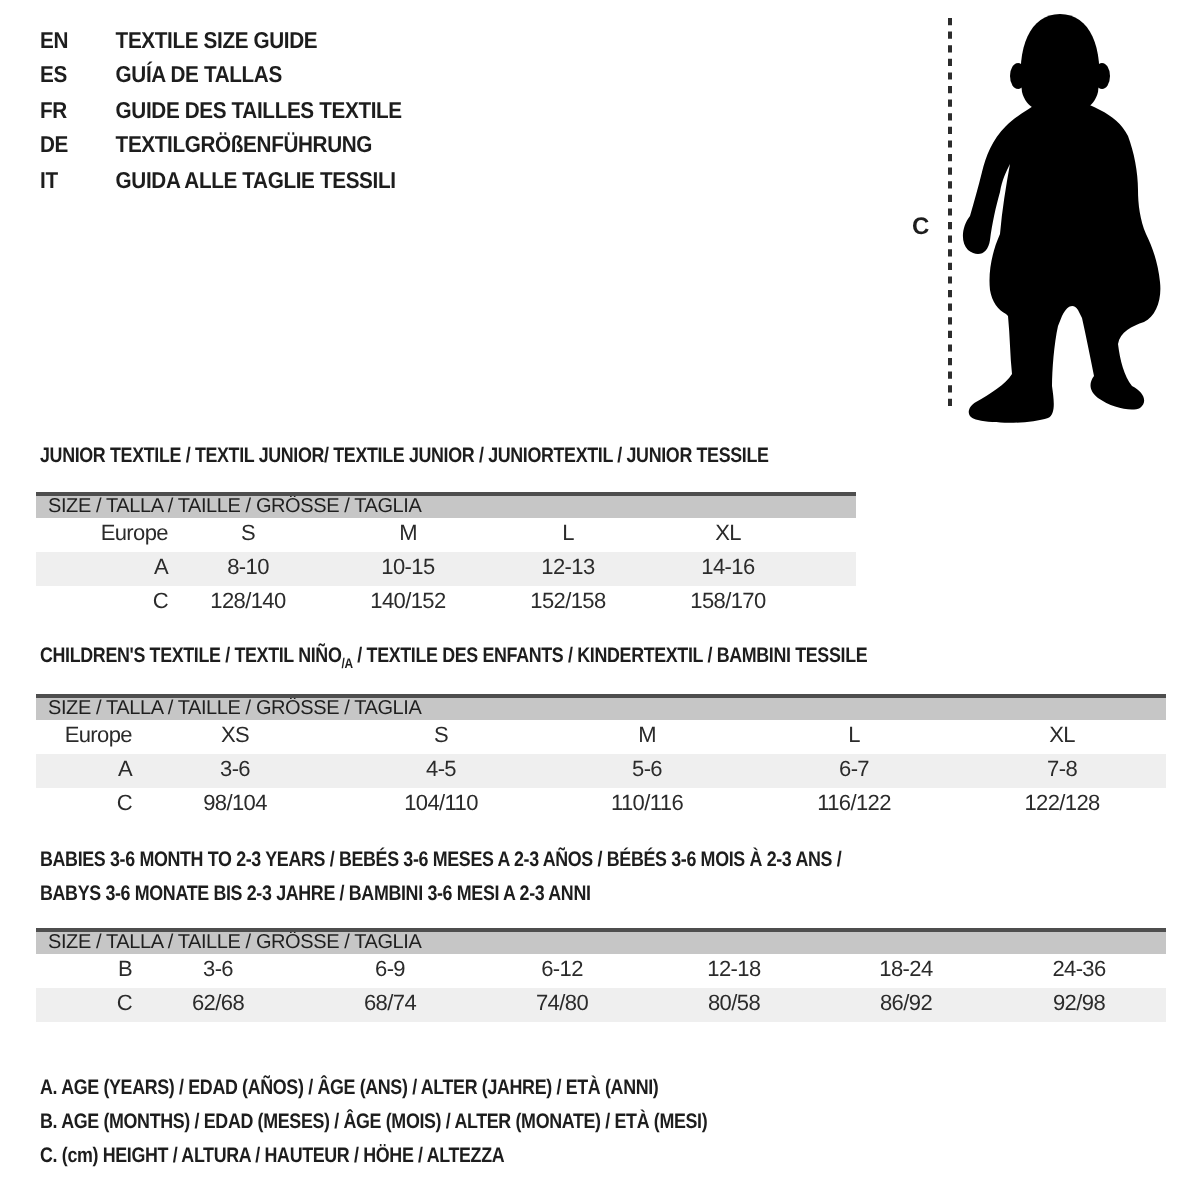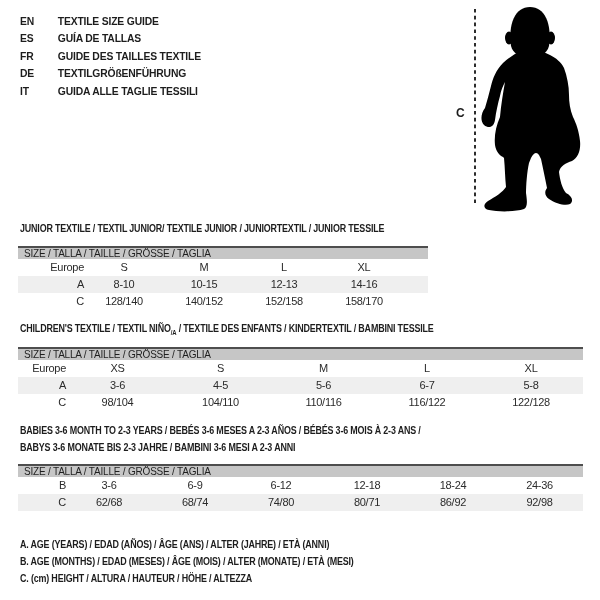--- a/index.html
+++ b/index.html
@@ -204,21 +204,21 @@
             <td>M</td>
             <td>L</td>
             <td>XL</td>
           </tr>
           <tr class="data-row">
             <td class="lbl">A</td>
             <td>3-6</td>
             <td>4-5</td>
             <td>5-6</td>
             <td>6-7</td>
-            <td>5-8</td>
+            <td>7-8</td>
           </tr>
           <tr class="data-row">
             <td class="lbl">C</td>
             <td>98/104</td>
             <td>104/110</td>
             <td>110/116</td>
             <td>116/122</td>
             <td>122/128</td>
           </tr>
         </tbody>
@@ -250,21 +250,21 @@
             <td>6-12</td>
             <td>12-18</td>
             <td>18-24</td>
             <td>24-36</td>
           </tr>
           <tr class="data-row">
             <td class="lbl">C</td>
             <td>62/68</td>
             <td>68/74</td>
             <td>74/80</td>
-            <td>80/71</td>
+            <td>80/58</td>
             <td>86/92</td>
             <td>92/98</td>
           </tr>
         </tbody>
       </table>
     </div>
 
   <div class="footnotes" id="footnotes">
       <div>A. AGE (YEARS) / EDAD (AÑOS) / ÂGE (ANS) / ALTER (JAHRE) / ETÀ (ANNI)</div>
       <div>B. AGE (MONTHS) / EDAD (MESES) / ÂGE (MOIS) / ALTER (MONATE) / ETÀ (MESI)</div>

